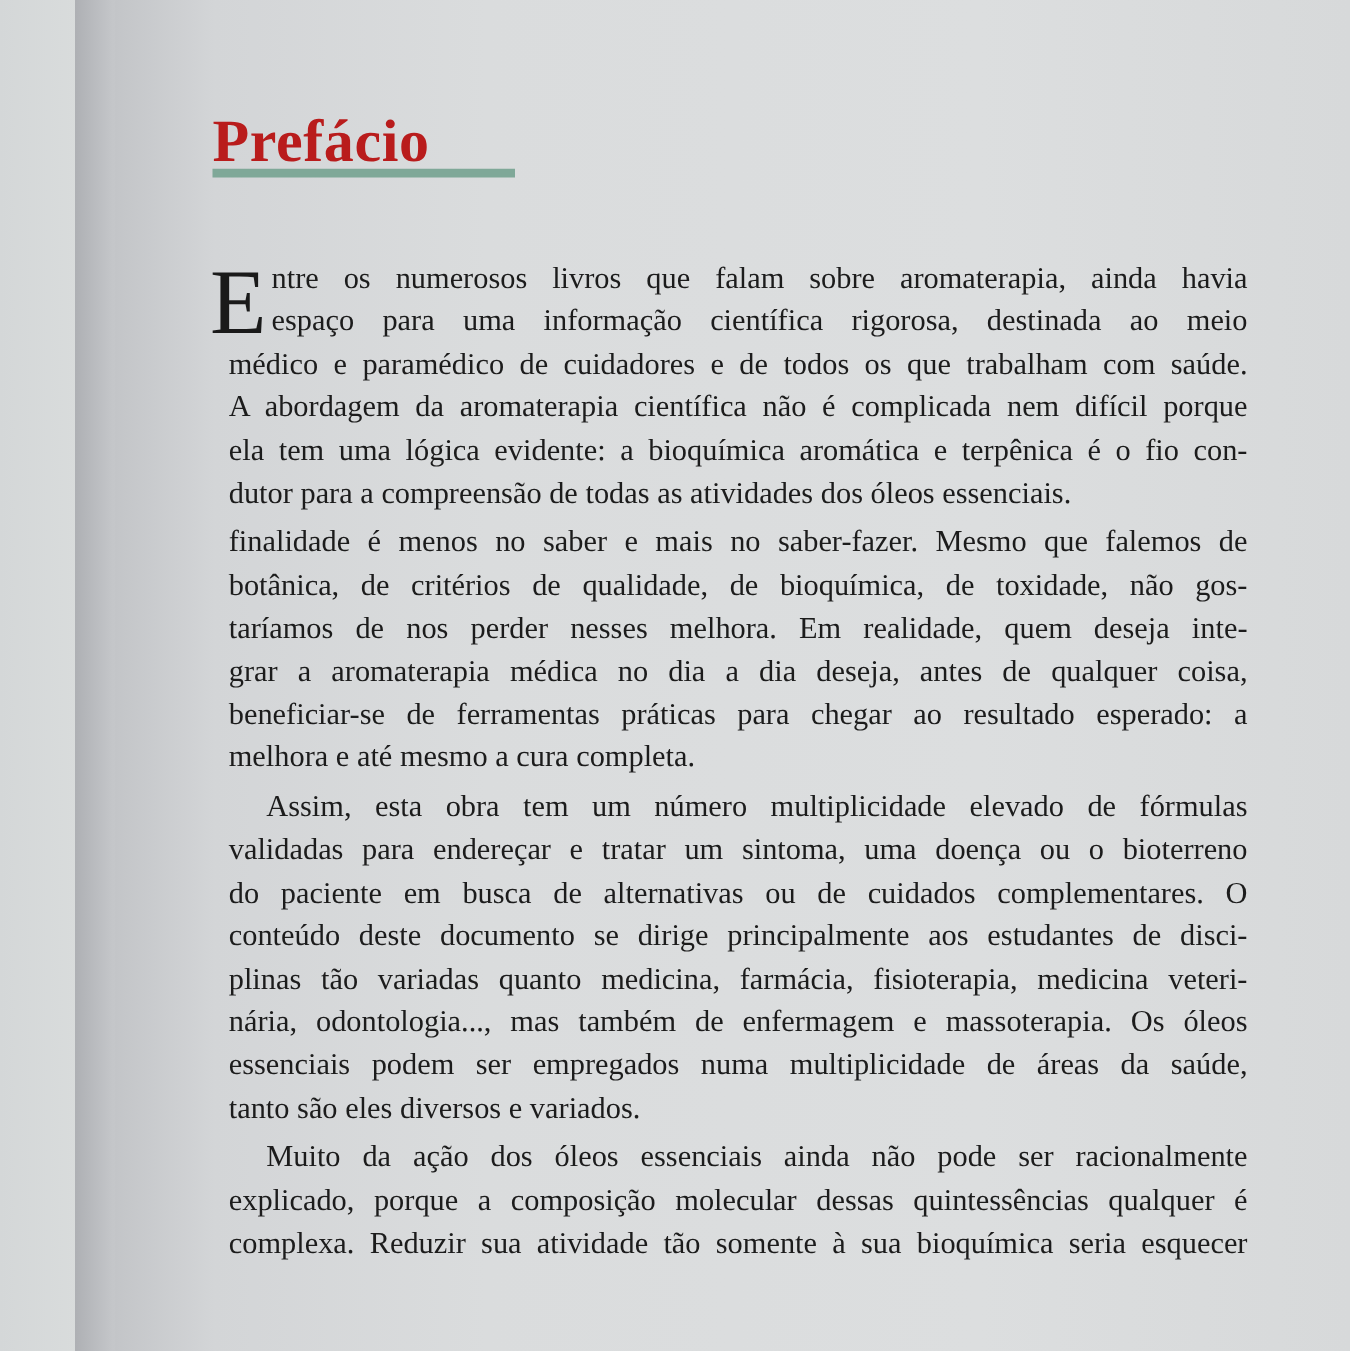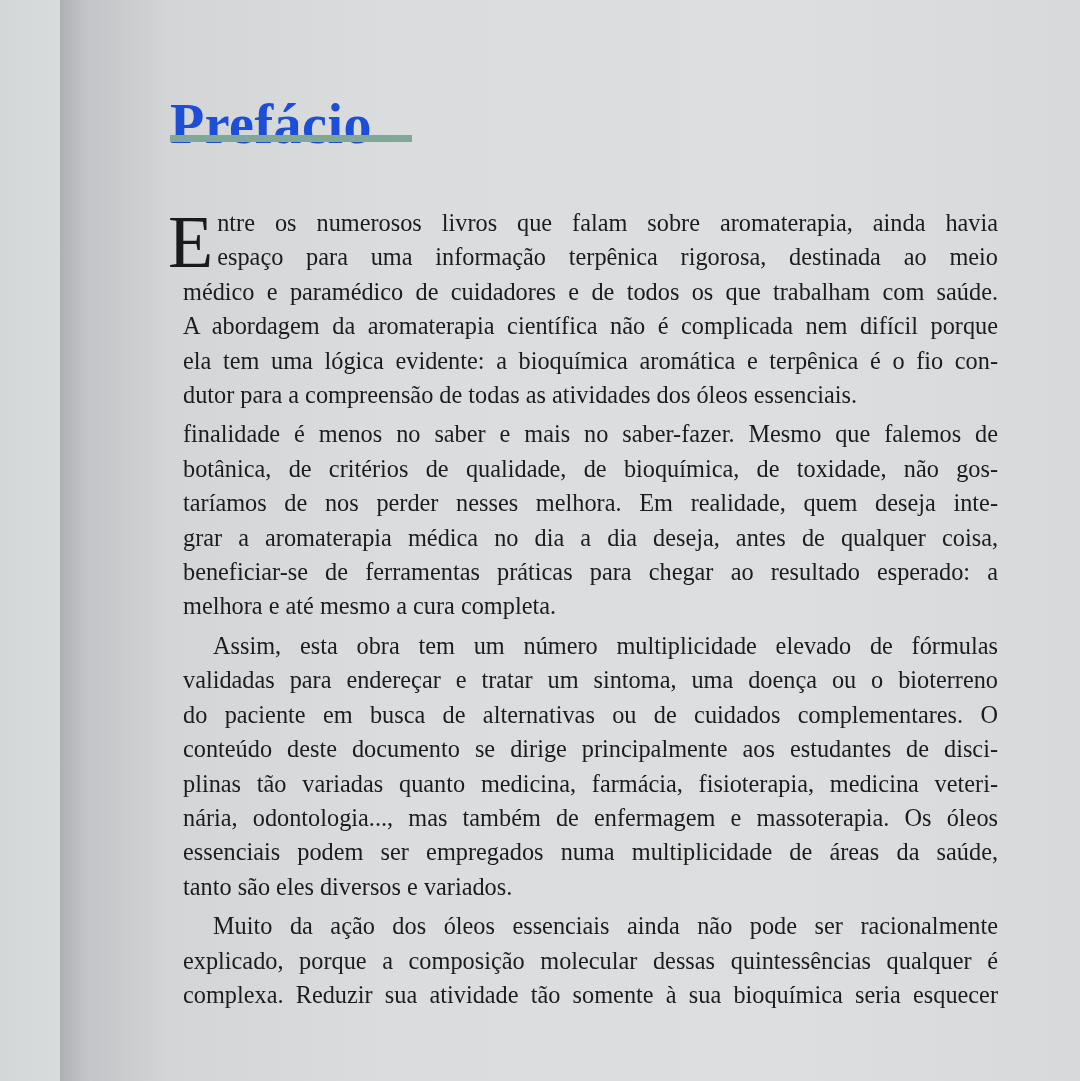--- a/index.html
+++ b/index.html
@@ -15,21 +15,21 @@
   .gutter {
     position: absolute; left: 60px; top: 0; width: 100px; height: 1081px;
     background: linear-gradient(90deg, #aeb0b4 0%, #c4c6c9 30%, #d6d8da 100%);
   }
   .page {
     position: absolute; left: 92px; top: 0; width: 988px; height: 1081px;
     background: linear-gradient(90deg, #c3c5c8 0%, #d3d5d7 8%, #dadcdd 30%, #dcdedf 70%, #d7d9da 100%);
   }
   .title {
     position: absolute; left: 170px; top: 58px;
-    font-size: 56px; font-weight: bold; color: #1d4ed8;
+    font-size: 48px; font-weight: bold; color: #b91c1c;
     letter-spacing: 0.5px; line-height: 1;
   }
   .title-rule {
     position: absolute; left: 170px; top: 135px; width: 242px; height: 7px;
     background: #7fa898;
   }
   .body-text {
     position: absolute; left: 162px; top: 206px; width: 836px;
     font-size: 24.3px; line-height: 34.4px; color: #1c1c1c;
     text-align: justify; hyphens: manual;
@@ -50,21 +50,21 @@
 <div class="gutter"></div>
 <div class="page"></div>
 
 <h1 class="title">Prefácio</h1>
 <div class="title-rule"></div>
 
 <div class="body-text">
   <p>
     <span class="dropcap">E</span>
     <span class="line">ntre os numerosos livros que falam sobre aromaterapia, ainda havia</span>
-    <span class="line">espaço para uma informação terpênica rigorosa, destinada ao meio</span>
+    <span class="line">espaço para uma informação científica rigorosa, destinada ao meio</span>
     <span class="line">médico e paramédico de cuidadores e de todos os que trabalham com saúde.</span>
     <span class="line">A abordagem da aromaterapia científica não é complicada nem difícil porque</span>
     <span class="line">ela tem uma lógica evidente: a bioquímica aromática e terpênica é o fio con-</span>
     <span class="line last">dutor para a compreensão de todas as atividades dos óleos essenciais.</span>
   </p>
   <p class="indent">
     <span class="line" style="text-indent:0">finalidade é menos no saber e mais no saber-fazer. Mesmo que falemos de</span>
     <span class="line" style="text-indent:0">botânica, de critérios de qualidade, de bioquímica, de toxidade, não gos-</span>
     <span class="line" style="text-indent:0">taríamos de nos perder nesses melhora. Em realidade, quem deseja inte-</span>
     <span class="line" style="text-indent:0">grar a aromaterapia médica no dia a dia deseja, antes de qualquer coisa,</span>

